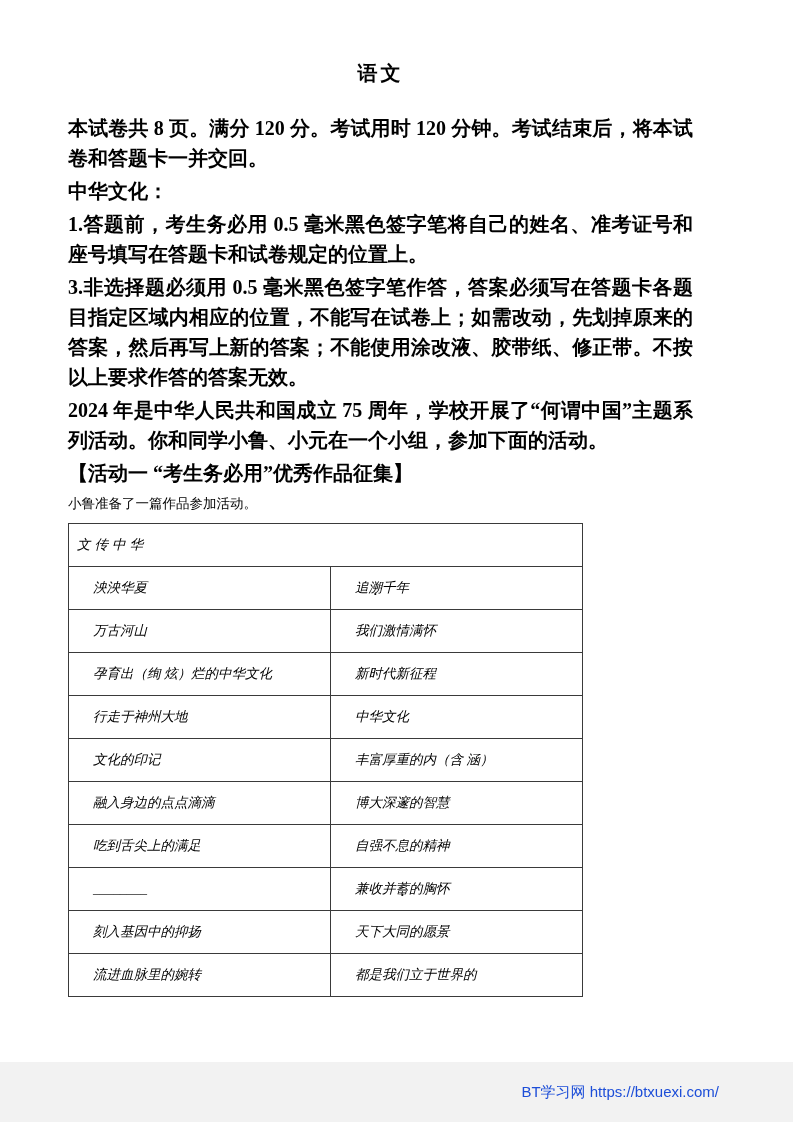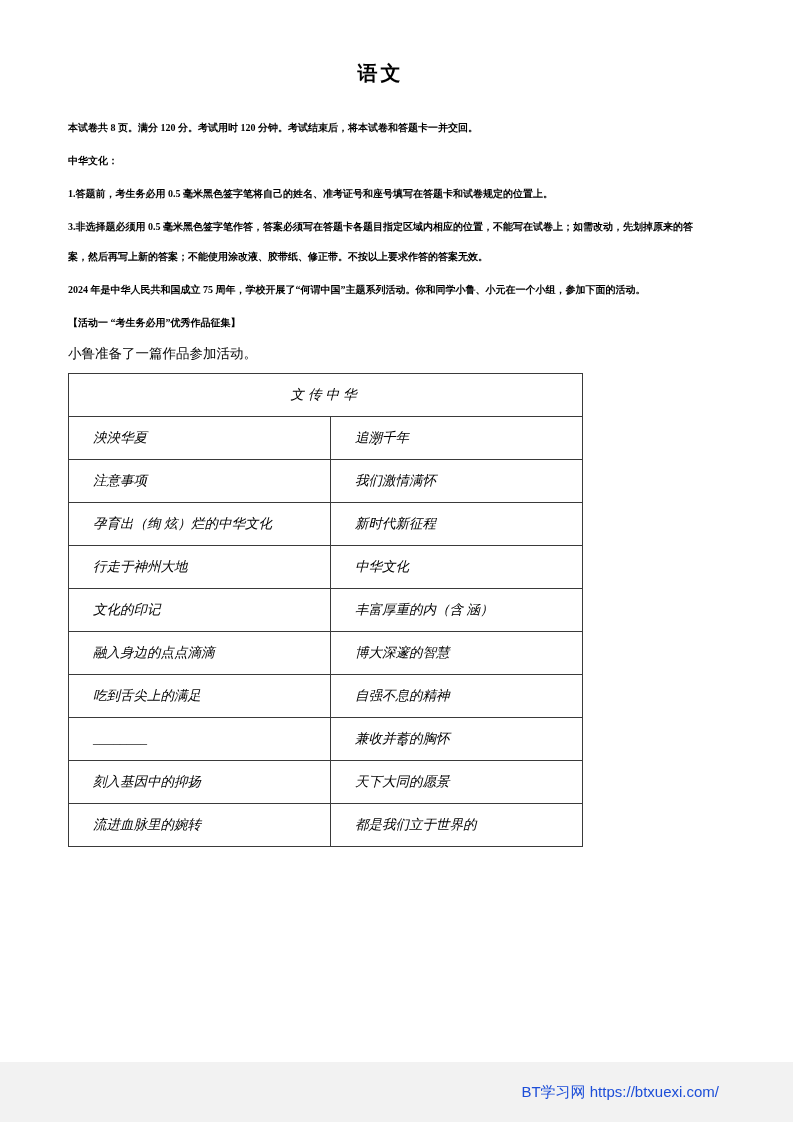--- a/index.html
+++ b/index.html
@@ -19,21 +19,21 @@
     box-sizing: border-box;
   }
   .title {
     font-size: 20px;
     font-weight: 700;
     text-align: center;
     letter-spacing: 3px;
     margin: 0 0 26px 0;
   }
   .para {
-    font-size: 10px;
+    font-size: 20px;
     font-weight: 700;
     line-height: 30px;
     text-align: justify;
     margin: 0 0 3px 0;
   }
   .note {
     font-size: 13.5px;
     font-weight: 400;
     line-height: 22px;
     margin: 5px 0 8px 0;
@@ -44,21 +44,21 @@
     margin: 2px 0 0 0;
   }
   .works th, .works td {
     border: 1px solid #3a3a3a;
     font-style: italic;
     font-weight: 400;
     font-size: 13.5px;
     line-height: 16px;
   }
   .works th {
-    text-align: center;
+    text-align: left;
     padding: 13px 8px;
     letter-spacing: 4px;
   }
   .works td {
     padding: 13px 10px 13px 24px;
   }
   .works td.col-left { width: 262px; box-sizing: border-box; }
   .em-dot {
     position: relative;
     display: inline-block;
@@ -112,21 +112,21 @@
         <tr>
           <th colspan="2">文传中华</th>
         </tr>
 
         <tr>
           <td class="col-left">泱泱华夏</td>
           <td><span>追</span><span class="em-dot">溯</span><span>千年</span></td>
         </tr>
 
         <tr>
-          <td class="col-left">注意事项</td>
+          <td class="col-left">万古河山</td>
           <td>我们激情满怀</td>
         </tr>
 
         <tr>
           <td class="col-left">孕育出（绚  炫）烂的中华文化</td>
           <td>新时代新征程</td>
         </tr>
 
         <tr>
           <td class="col-left">行走于神州大地</td>

